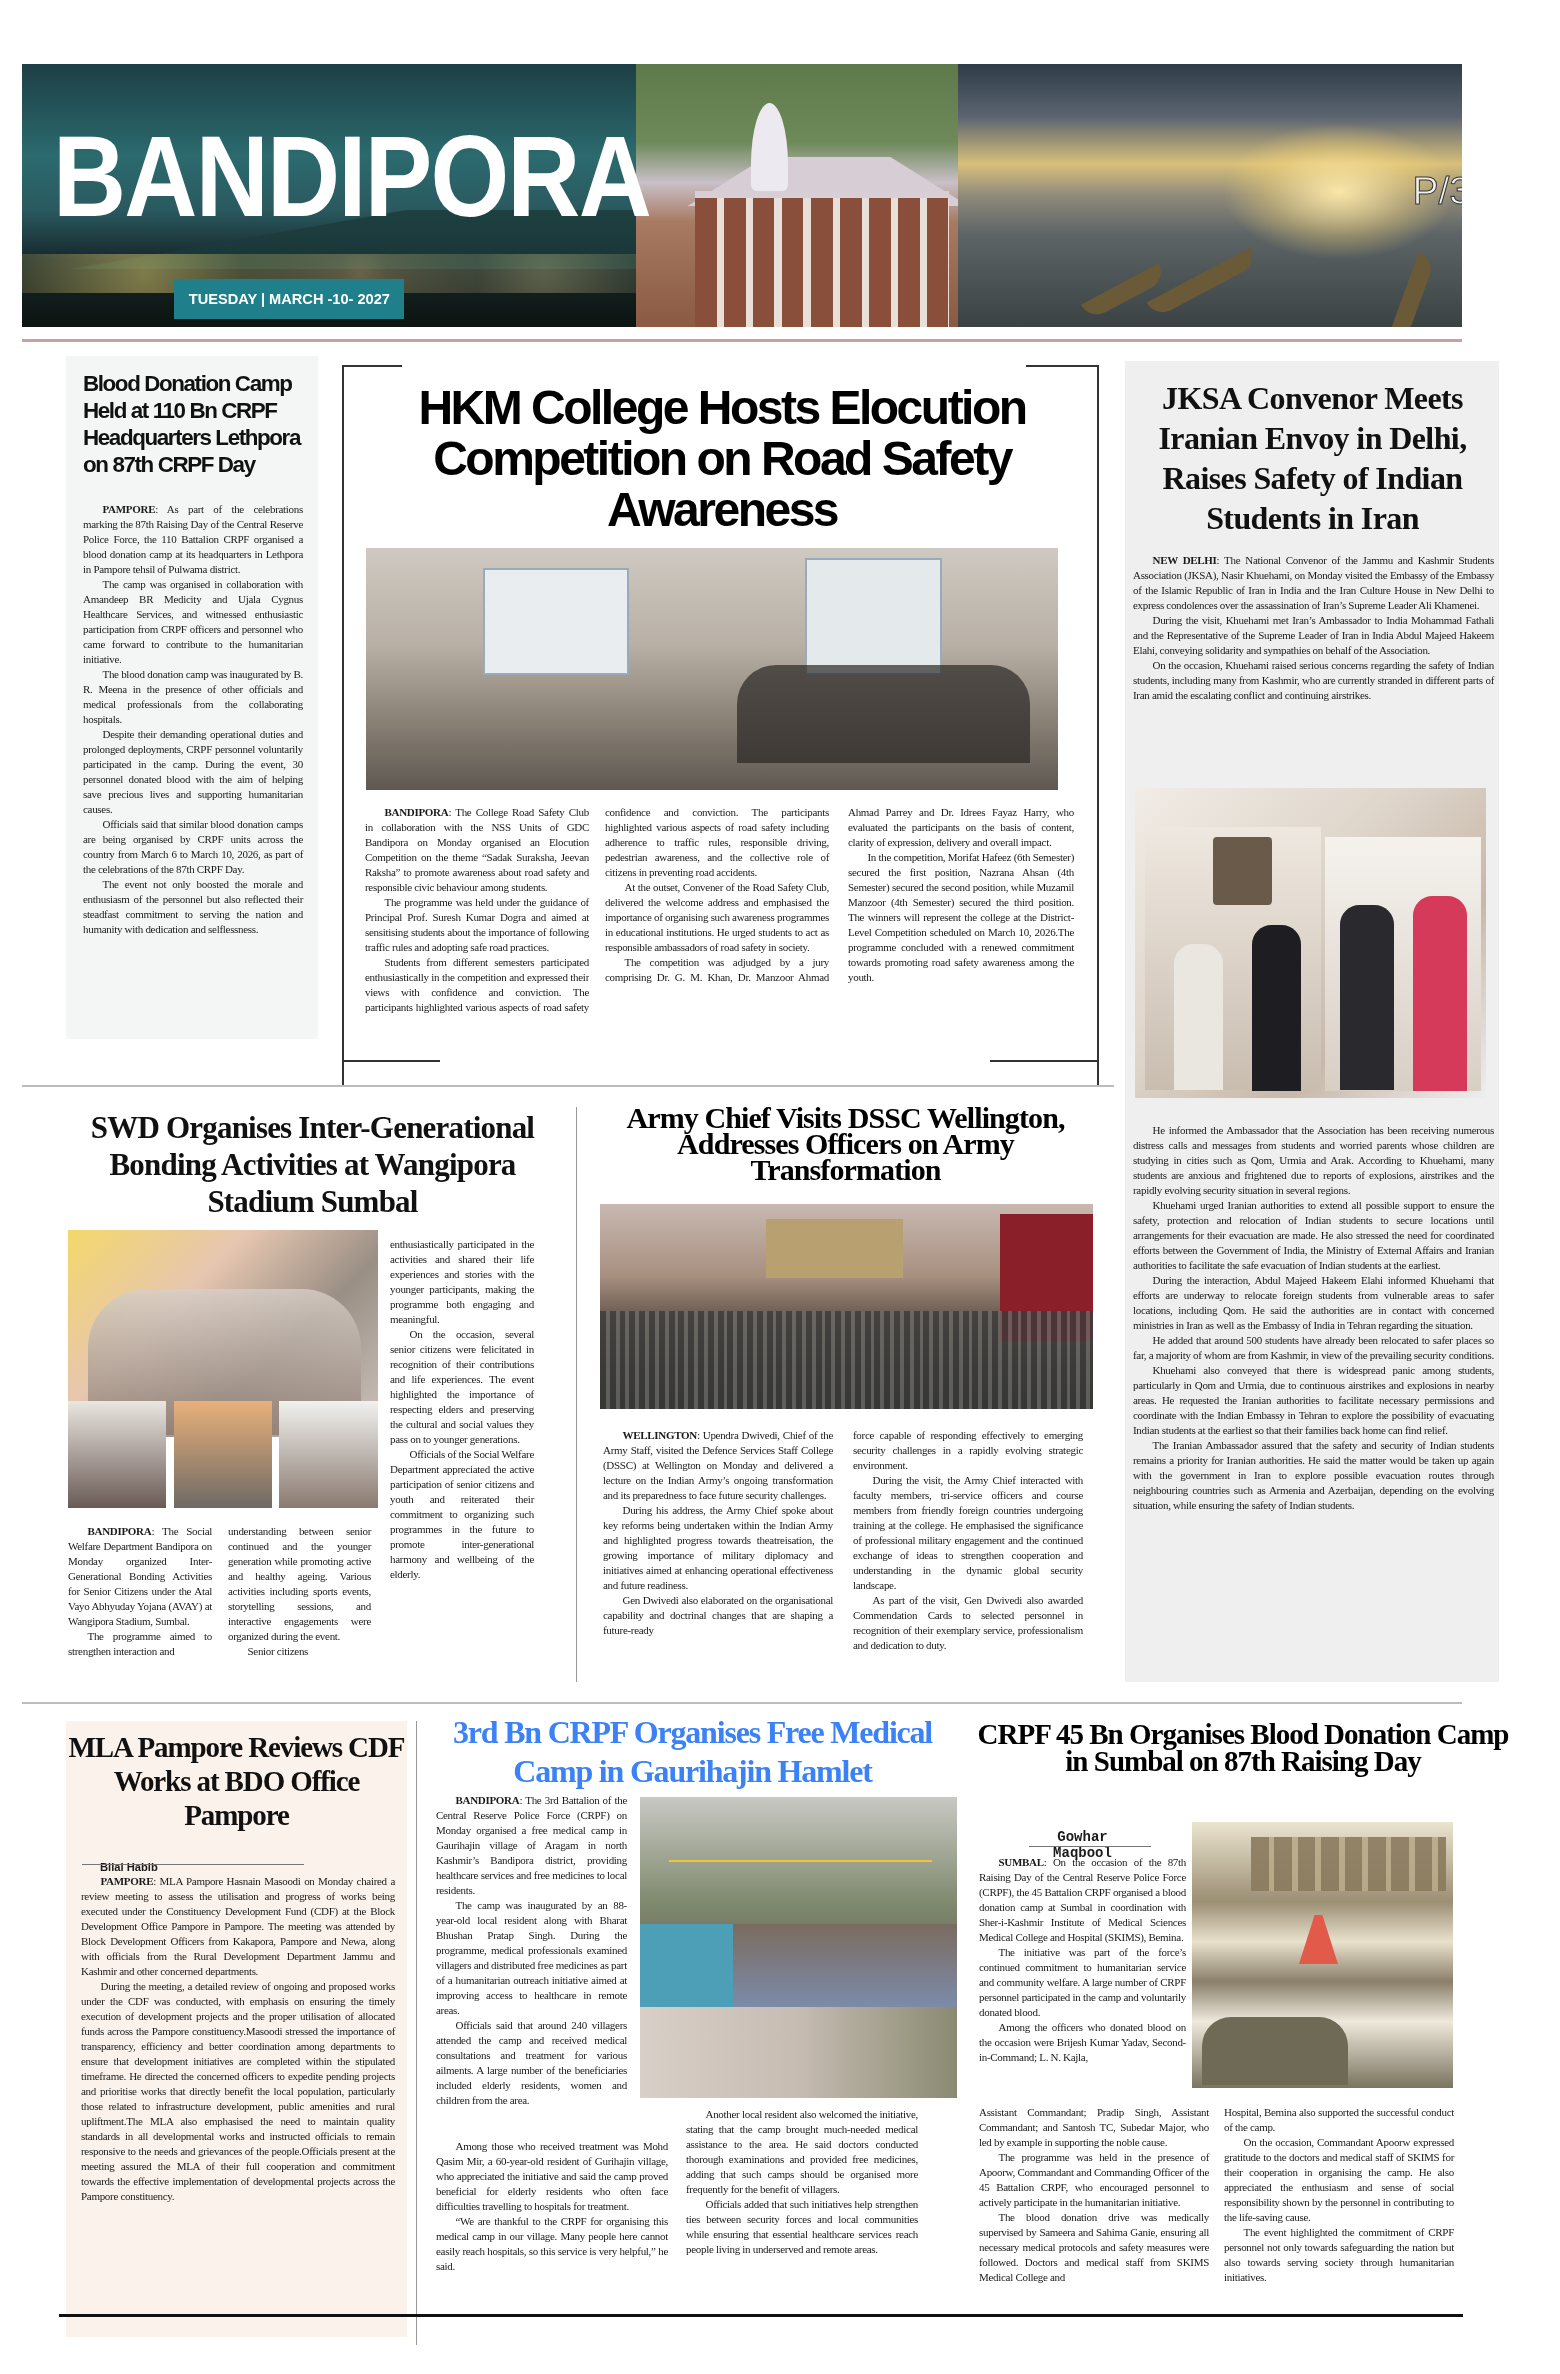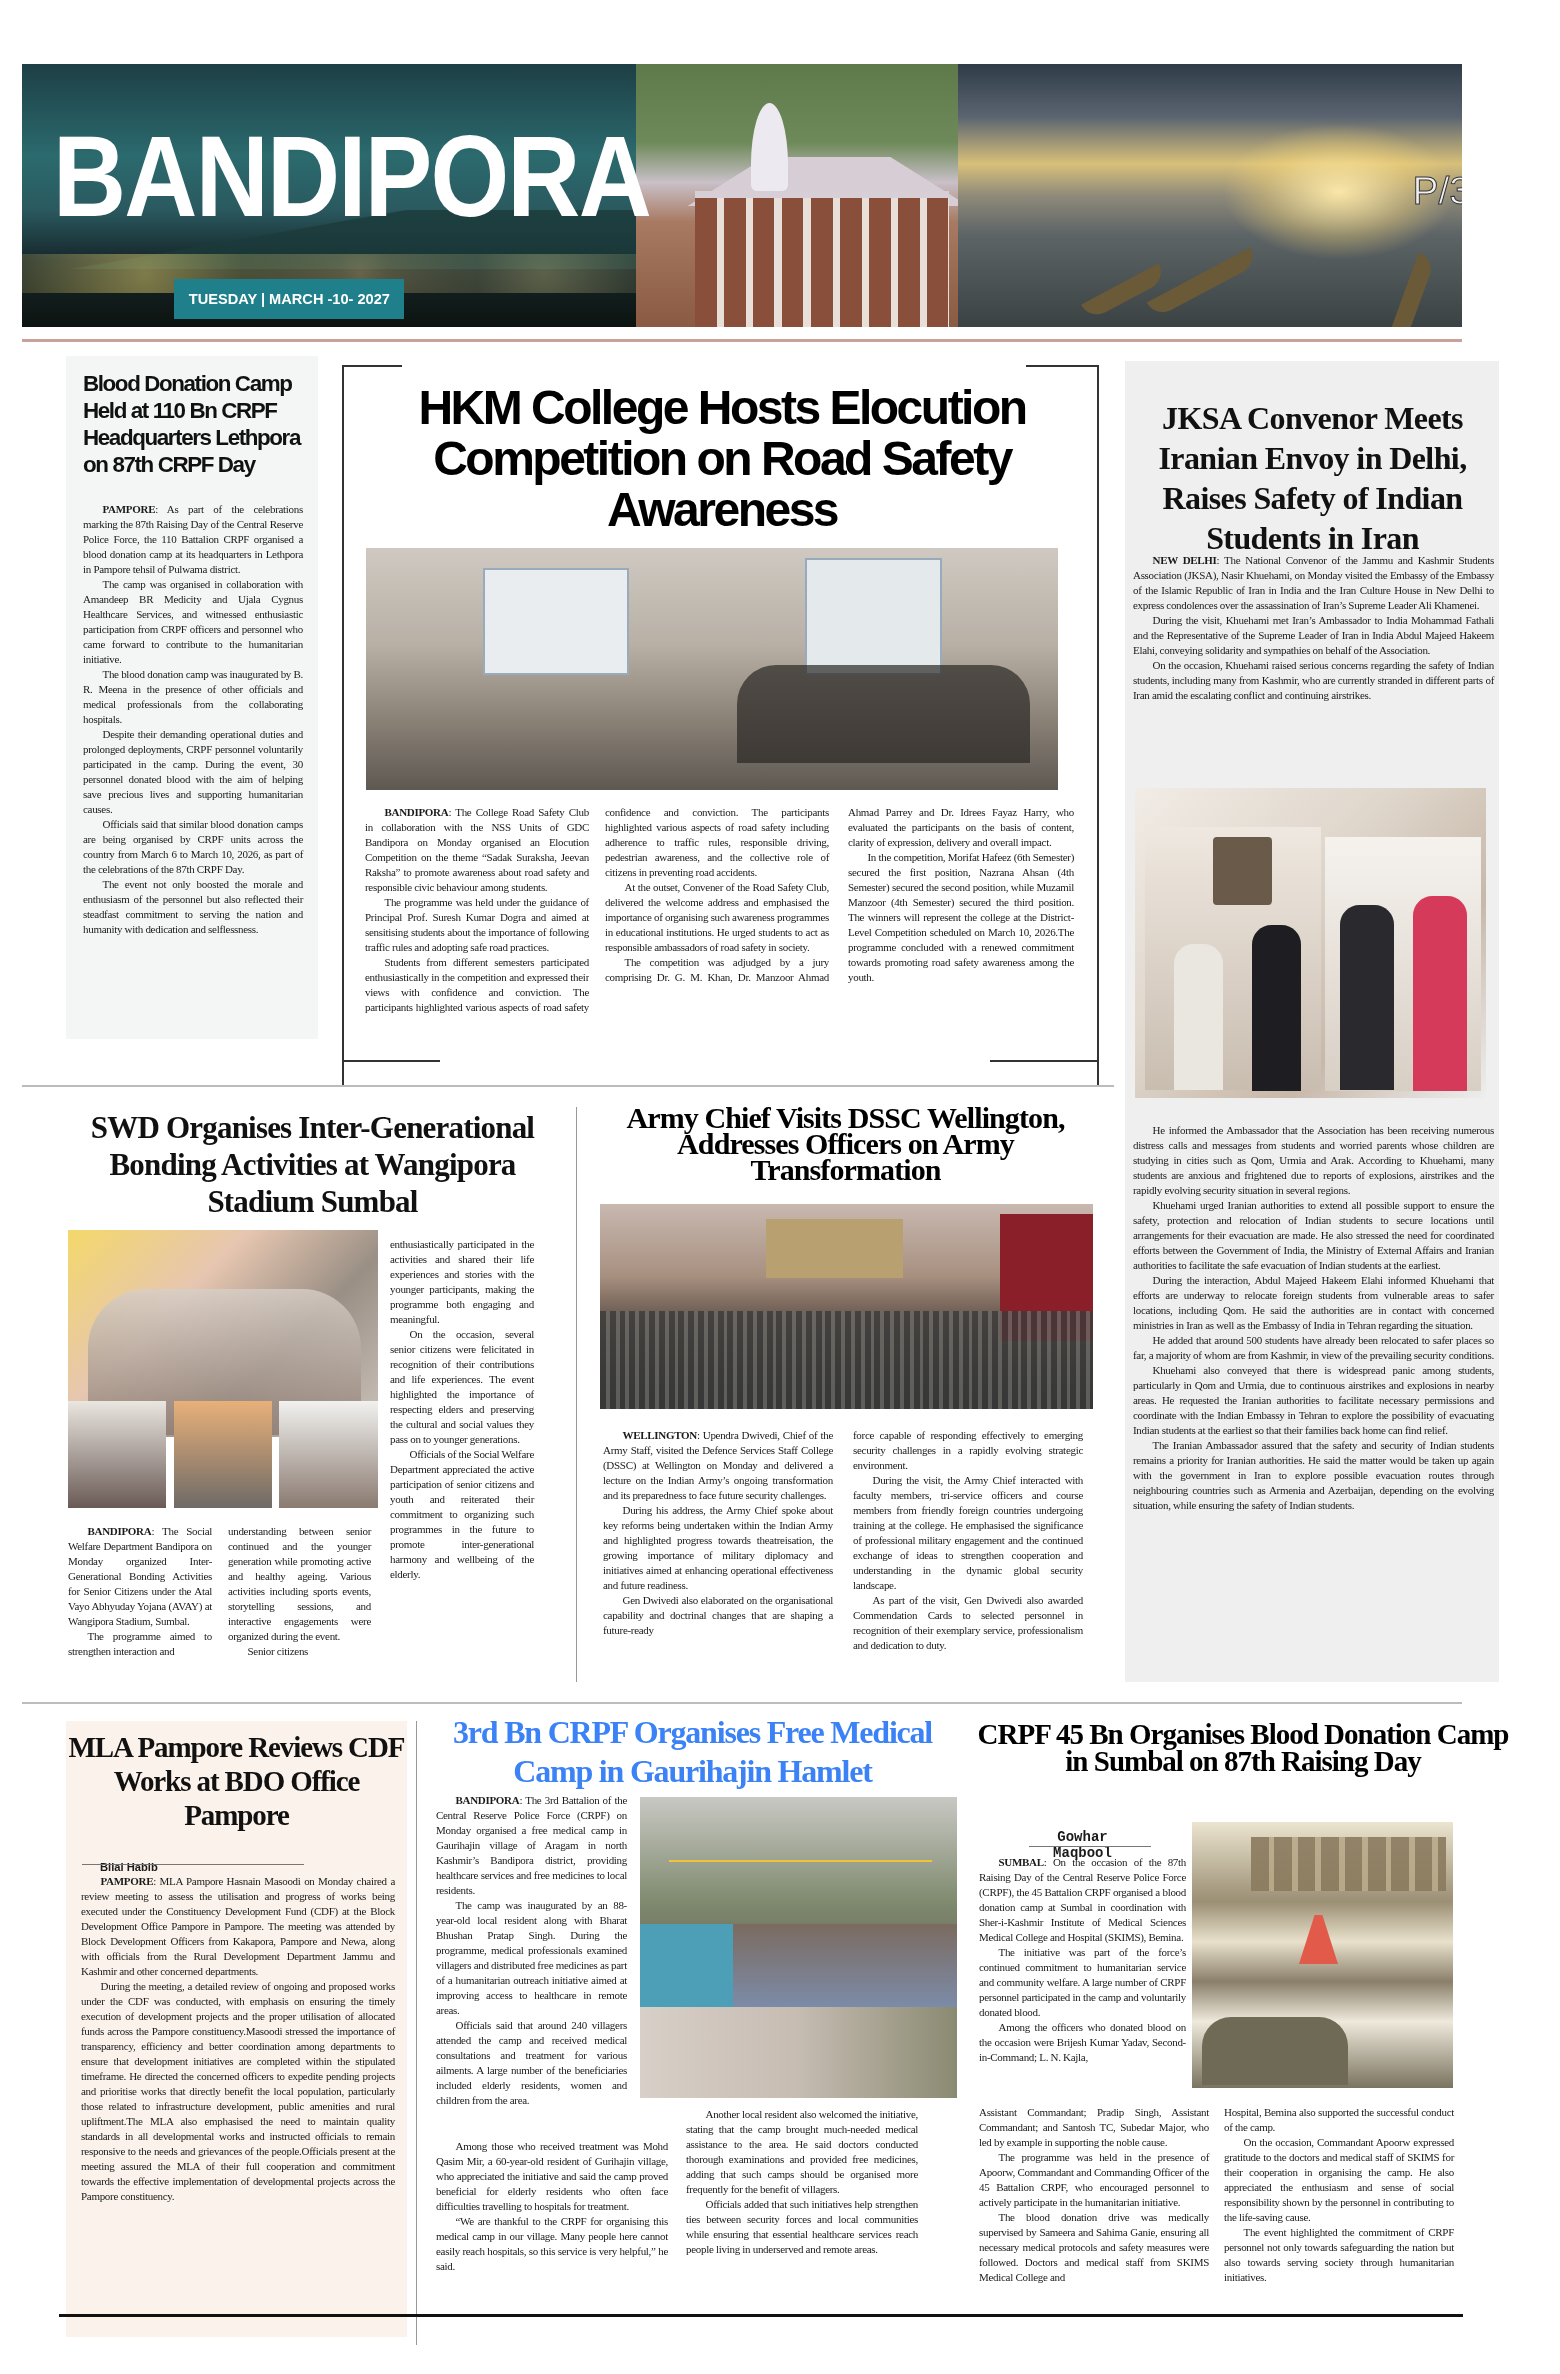--- a/index.html
+++ b/index.html
@@ -51,21 +51,21 @@
   .frame-b-bot { left: 342px; top: 1060px; width: 98px; height: 2px; background:#333; }
   .frame-b-bot2 { left: 990px; top: 1060px; width: 109px; height: 2px; background:#333; }
   .hd-b { left: 371px; top: 382px; width: 702px; text-align: center; font-family: "Liberation Sans", sans-serif;
     font-weight: 700; font-size: 48px; line-height: 51px; letter-spacing: -2.5px; color: #000; }
   .photo { background: #b9b2a8; overflow: hidden; }
   .photo-b { left: 366px; top: 548px; width: 692px; height: 242px;
     background: linear-gradient(180deg, #cfc9c2 0%, #b8b0a5 40%, #8c8378 70%, #5e5852 100%); }
 
   .box-c { left: 1125px; top: 361px; width: 374px; height: 1321px; background: #efefef; }
   .hd-c { left: 1131px; top: 378px; width: 363px; text-align: center; font-family: "Liberation Serif", serif;
-    font-weight: 700; font-size: 32px; line-height: 40px; letter-spacing: -0.6px; color: #111; margin-top: 20px; }
+    font-weight: 700; font-size: 32px; line-height: 40px; letter-spacing: -0.6px; color: #111; }
   .photo-c { left: 1135px; top: 788px; width: 351px; height: 310px;
     background: linear-gradient(135deg, #f1ece6 0%, #dfd6cb 40%, #c8b8aa 70%, #eee 100%); }
 
   .hr-mid { left: 22.4px; top: 1085px; width: 1092px; height: 2px; background: #bcbcbc; }
   .vr-mid { left: 576px; top: 1107px; width: 1px; height: 575px; background: #999; }
   .hr-bot { left: 22.4px; top: 1702px; width: 1440px; height: 2px; background: #bdbdbd; }
 
   .hd-d { left: 59px; top: 1109px; width: 507px; text-align: center; font-family: "Liberation Serif", serif;
     font-size: 31px; line-height: 37px; letter-spacing: -0.8px; color: #111; }
   .photo-d { left: 68px; top: 1230px; width: 310px; height: 207px;

